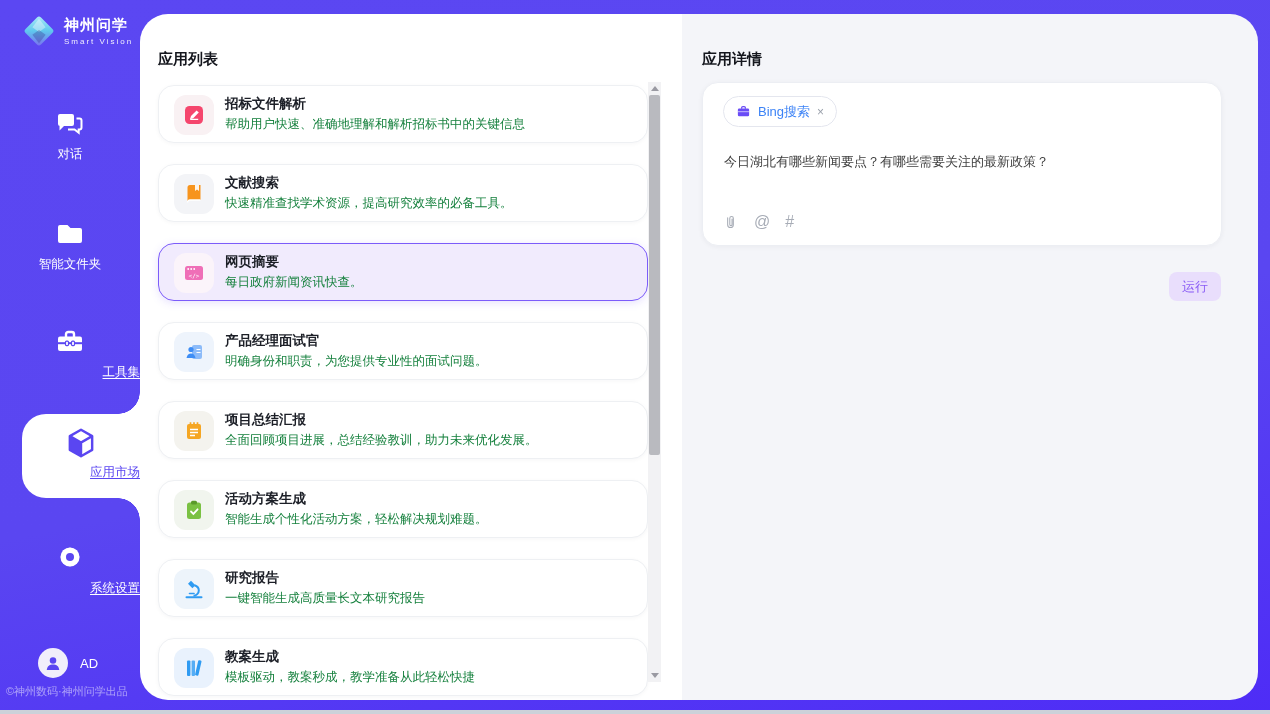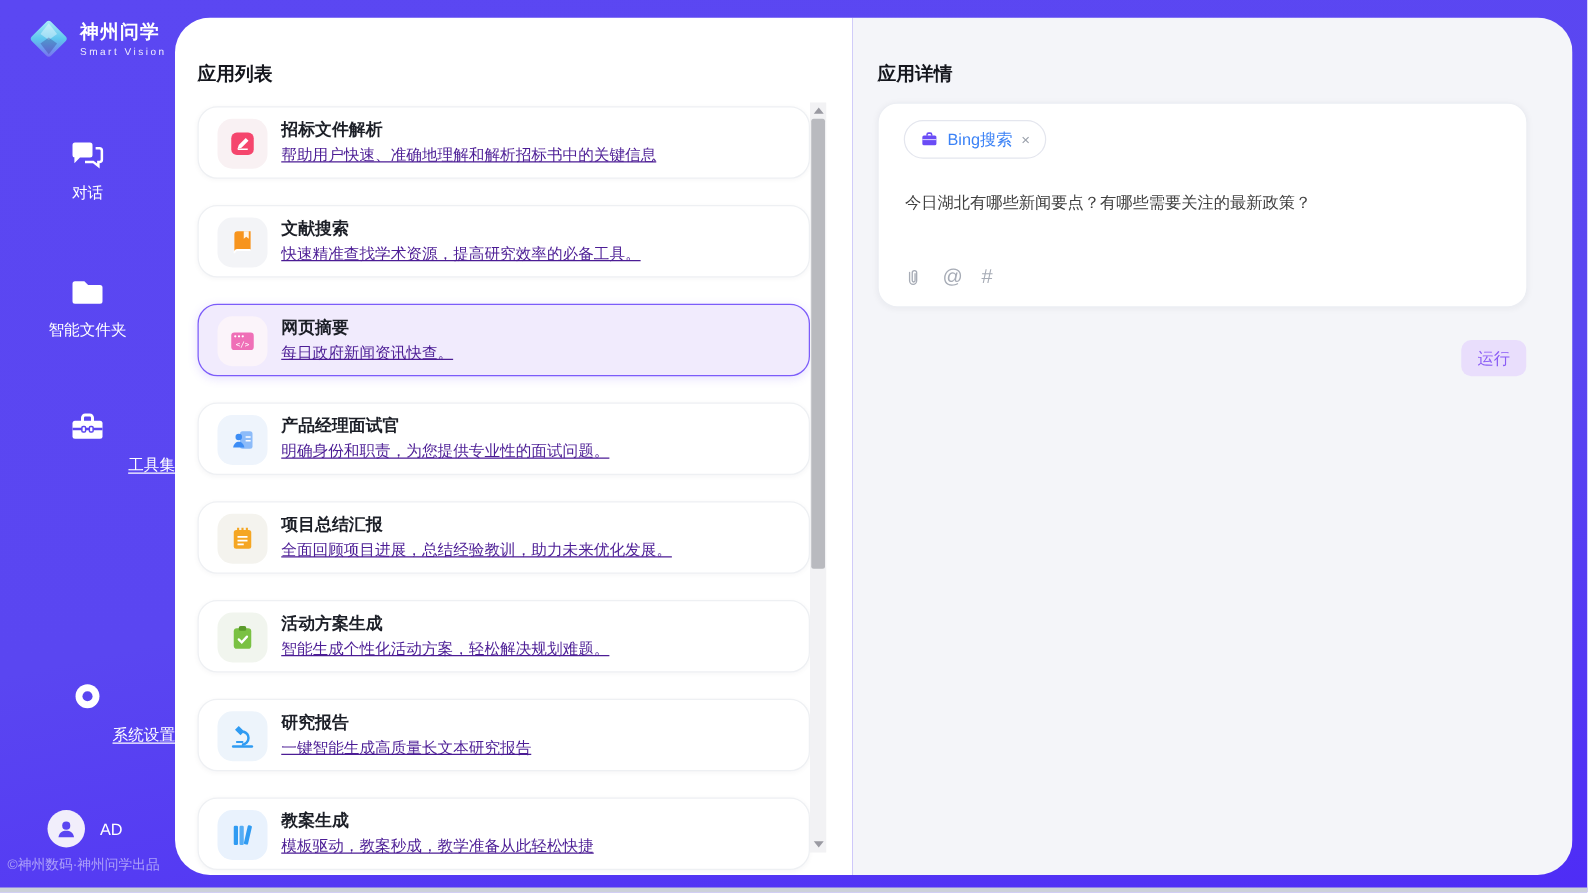--- a/index.html
+++ b/index.html
@@ -46,21 +46,21 @@
   .detail-pane .pane-title { left:20px; }
 
   
   .card { position:absolute; left:18px; width:490px; height:58px; background:#fff;
           border:1px solid #eef0f3; border-radius:16px; box-shadow:0 1px 4px rgba(30,30,60,.04);
           cursor:pointer; }
   .card.selected { background:#f1ebfd; border:1px solid #7c5cfa; box-shadow:0 2px 8px rgba(124,92,250,.18); }
   .card-icon { position:absolute; left:15px; top:9px; width:40px; height:40px; border-radius:12px;
                display:flex; align-items:center; justify-content:center; }
   .card-title { position:absolute; left:66px; top:9px; font-size:13.5px; font-weight:700; color:#1c1f27; }
-  .card-desc { position:absolute; left:66px; top:30px; font-size:12.5px; color:#4c1d95; white-space:nowrap;text-decoration:underline; }
+  .card-desc { position:absolute; left:66px; top:30px; font-size:12.5px; color:#15803d; white-space:nowrap; }
 
   
   .scrollbar { position:absolute; left:508px; top:68px; width:13px; height:600px; background:#f2f2f4; }
   .scroll-thumb { position:absolute; left:1px; top:13px; width:11px; height:360px; background:#b9babf; border-radius:2px; }
   .scroll-arrow { position:absolute; left:3px; width:0; height:0; border-left:4px solid transparent; border-right:4px solid transparent; }
   .scroll-arrow.up { top:4px; border-bottom:5px solid #9a9aa2; }
   .scroll-arrow.down { bottom:4px; border-top:5px solid #9a9aa2; }
 
   
   .input-card { position:absolute; left:20px; top:68px; width:520px; height:164px; background:#fff;
@@ -120,20 +120,30 @@
       <svg width="32" height="32" viewBox="0 0 32 32">
         <path d="M12 11V8.2A2.2 2.2 0 0114.2 6h3.6A2.2 2.2 0 0120 8.2V11" stroke="#fff" stroke-width="2.4" fill="none"></path>
         <rect x="4" y="10.5" width="24" height="14.5" rx="2" fill="#fff"></rect>
         <path d="M4 17.2h24" stroke="#5a46f1" stroke-width="2"></path>
         <rect x="11.5" y="15.2" width="3" height="4.4" rx="1" fill="#fff" stroke="#5a46f1" stroke-width="1.2"></rect>
         <rect x="17.5" y="15.2" width="3" height="4.4" rx="1" fill="#fff" stroke="#5a46f1" stroke-width="1.2"></rect>
       </svg>
       <div class="nav-label u">工具集</div>
     </div>
 
+    <div class="active-bubble">
+      <div class="active-inner">
+        <svg width="34" height="34" viewBox="0 0 32 32">
+          <path d="M16 3.5l10.5 6v13l-10.5 6-10.5-6v-13z" fill="none" stroke="#5a46f1" stroke-width="2.3" stroke-linejoin="round"></path>
+          <path d="M5.5 9.5L16 15.5l10.5-6M16 15.5V28" stroke="#5a46f1" stroke-width="2.3" fill="none"></path>
+          <path d="M5.5 9.5v13l10.5 6v-13z" fill="#5a46f1"></path>
+        </svg>
+        <div class="nav-label u">应用市场</div>
+      </div>
+    </div>
 
     <div class="nav-item" style="top:540px">
       <svg width="34" height="34" viewBox="0 0 32 32">
         <rect x="9" y="9" width="14" height="14" rx="3.5" fill="#fff"></rect>
         <rect x="9" y="9" width="14" height="14" rx="3.5" fill="#fff" transform="rotate(45 16 16)"></rect>
         <circle cx="16" cy="16" r="9" fill="#fff"></circle>
         <circle cx="16" cy="16" r="3.8" fill="#5a46f1"></circle>
       </svg>
       <div class="nav-label u">系统设置</div>
     </div>

